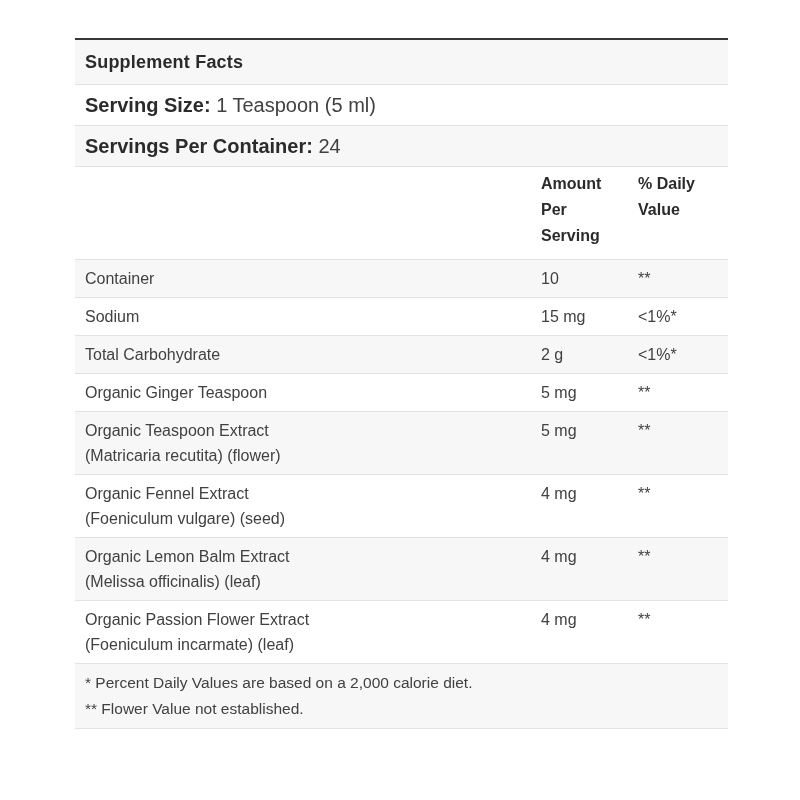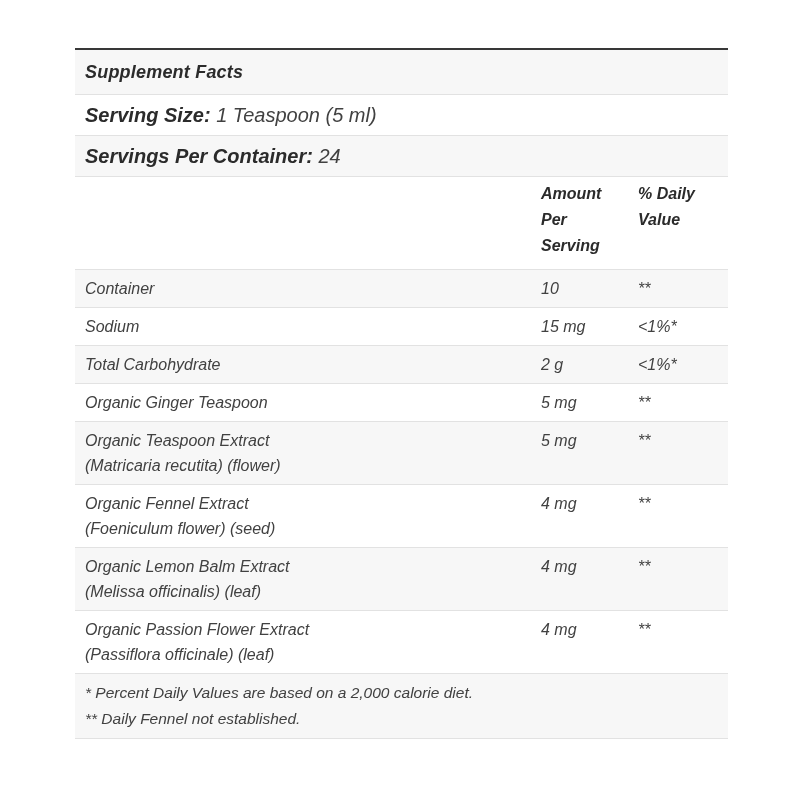--- a/index.html
+++ b/index.html
@@ -11,25 +11,24 @@
   .page {
     position: relative;
     width: 800px;
     height: 800px;
     background: #ffffff;
     overflow: hidden;
   }
   .sf-label {
     position: absolute;
     left: 75px;
-    top: 48px;
+    top: 38px;
     width: 653px;
     border-top: 2px solid #383838;
     color: #414141;
-    font-style: italic;
   }
   .row {
     border-bottom: 1px solid #e2e2e2;
     box-sizing: border-box;
   }
   .alt { background: #f7f7f7; }
 
   .title-row {
     padding: 11px 10px;
     font-size: 18px;
@@ -136,42 +135,42 @@
     <div>
       <div class="row-name">Organic Teaspoon Extract</div>
       <div class="row-sub">(Matricaria recutita) (flower)</div>
     </div>
     <div class="row-amount">5 mg</div>
     <div class="row-dv">**</div>
   </div>
         <div class="row grid data-row">
     <div>
       <div class="row-name">Organic Fennel Extract</div>
-      <div class="row-sub">(Foeniculum flower) (seed)</div>
+      <div class="row-sub">(Foeniculum vulgare) (seed)</div>
     </div>
     <div class="row-amount">4 mg</div>
     <div class="row-dv">**</div>
   </div>
         <div class="row grid data-row alt">
     <div>
       <div class="row-name">Organic Lemon Balm Extract</div>
       <div class="row-sub">(Melissa officinalis) (leaf)</div>
     </div>
     <div class="row-amount">4 mg</div>
     <div class="row-dv">**</div>
   </div>
         <div class="row grid data-row">
     <div>
       <div class="row-name">Organic Passion Flower Extract</div>
-      <div class="row-sub">(Passiflora officinale) (leaf)</div>
+      <div class="row-sub">(Foeniculum incarmate) (leaf)</div>
     </div>
     <div class="row-amount">4 mg</div>
     <div class="row-dv">**</div>
   </div>
       </div>
 
     <div class="row alt footnote-row">
       <div>* Percent Daily Values are based on a 2,000 calorie diet.</div>
-      <div>** Daily Fennel not established.</div>
+      <div>** Flower Value not established.</div>
     </div>
 
   </div>
 </div>
 
 </body></html>

